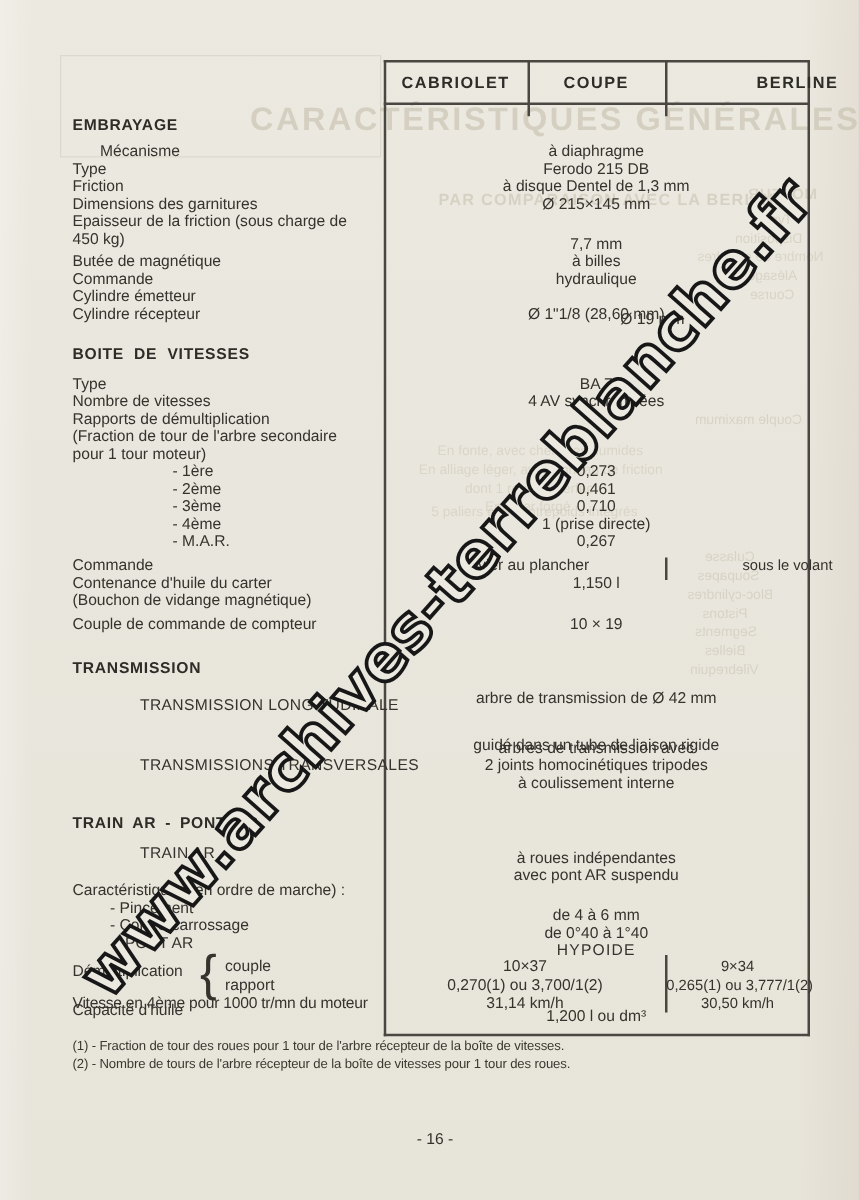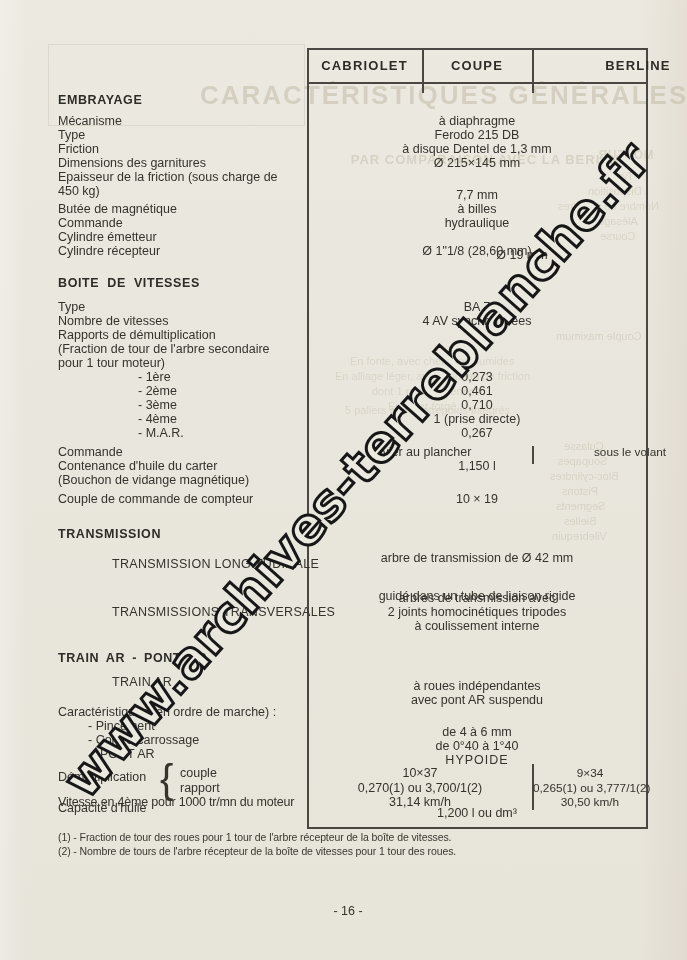--- a/index.html
+++ b/index.html
@@ -74,21 +74,21 @@
   <div class="brd" style="left:422px;top:48px;width:1.5px;height:45px;"></div>
   <div class="brd" style="left:532px;top:48px;width:1.5px;height:45px;"></div>
   <div class="brd" style="left:532px;top:446px;width:1.5px;height:18px;"></div>
   <div class="brd" style="left:532px;top:764px;width:1.5px;height:46px;"></div>
 
   <div class="hcell" style="left:307px;width:115px;">CABRIOLET</div>
   <div class="hcell" style="left:422px;width:110px;">COUPE</div>
   <div class="hcell" style="left:533px;width:126px;margin-left:42px;">BERLINE</div>
 
   <div class="ln lab b" style="top:93px;">EMBRAYAGE</div>
-  <div class="ln lab" style="top:114px;">Mécanisme</div>
+  <div class="ln lab" style="top:114px;margin-left:22px;">Mécanisme</div>
   <div class="ln lab" style="top:128px;">Type</div>
   <div class="ln lab" style="top:142px;">Friction</div>
   <div class="ln lab" style="top:156px;">Dimensions des garnitures</div>
   <div class="ln lab" style="top:170px;">Epaisseur de la friction (sous charge de</div>
   <div class="ln lab" style="top:184px;">450 kg)</div>
   <div class="ln lab" style="top:202px;">Butée de magnétique</div>
   <div class="ln lab" style="top:216px;">Commande</div>
   <div class="ln lab" style="top:230px;">Cylindre émetteur</div>
   <div class="ln lab" style="top:244px;">Cylindre récepteur</div>
 

